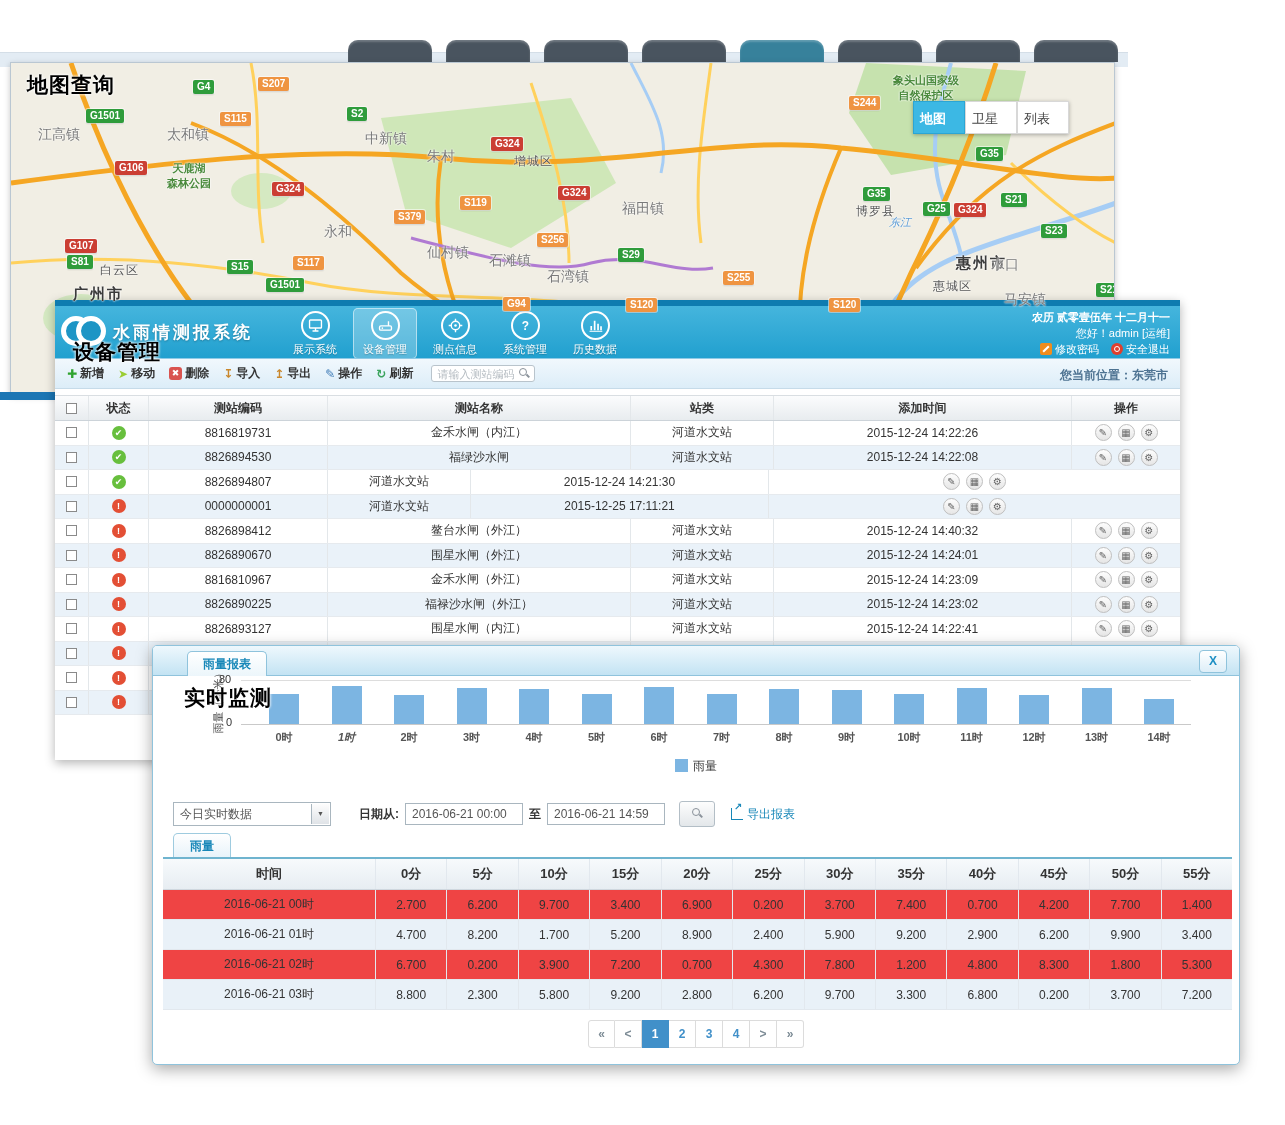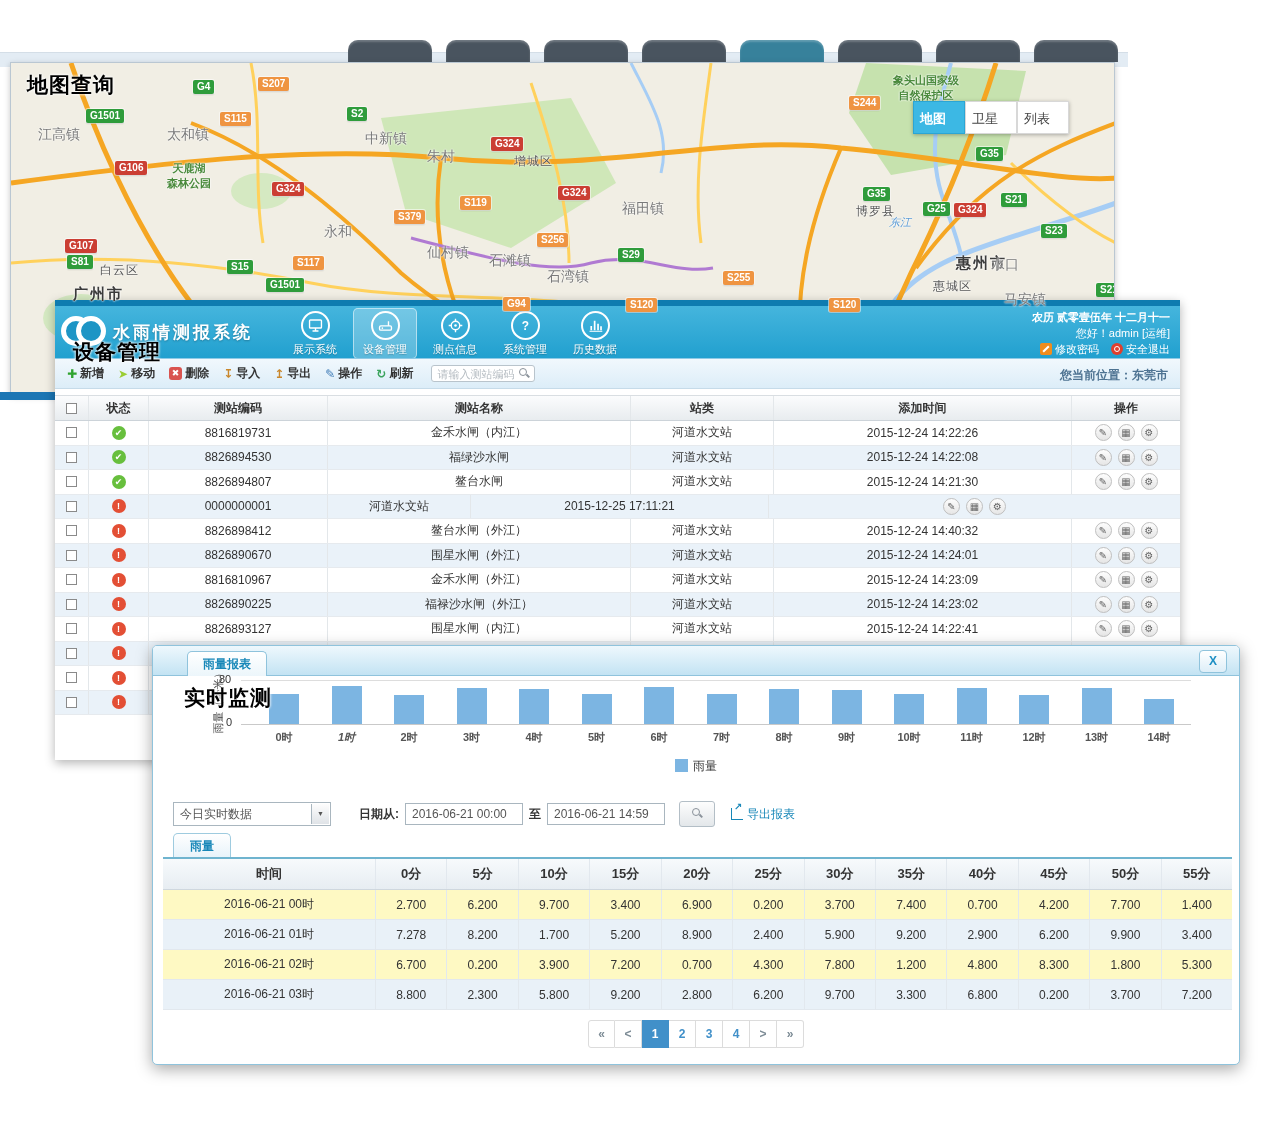--- a/index.html
+++ b/index.html
@@ -91,21 +91,21 @@
   .flabel{font-weight:bold;margin:0 6px 0 28px}
   .flabel2{font-weight:bold;margin:0 6px}
   .dinput{width:118px;height:22px;border:1px solid #a9b6bf;background:#fff;font-size:12px;color:#555;padding-left:6px;font-family:inherit}
   .search-btn{position:relative;width:36px;height:26px;margin-left:14px;background:linear-gradient(#fdfdfd,#e3e7ea);border:1px solid #b3bec6;border-radius:3px;cursor:pointer}
   .search-btn .mag{right:11px;top:6px}
   .export{display:flex;align-items:center;gap:4px;margin-left:16px;color:#1787b8;cursor:pointer}
   .ic-export{display:inline-block;width:12px;height:12px;border:1.5px solid #1787b8;border-top:none;border-right:none;position:relative}
   .ic-export::after{content:'↗';position:absolute;left:2px;top:-7px;font-size:10px;font-weight:bold;color:#1787b8}
   .subtab{position:absolute;left:20px;top:187px;height:24px;padding:0 16px;background:linear-gradient(#ffffff,#e8f3fa);border:1px solid #9ecbdf;border-bottom:none;border-radius:5px 5px 0 0;color:#1787b8;font-weight:bold;font-size:12px;line-height:24px;cursor:pointer}
   .rain-table{position:absolute;left:10px;top:211px;width:1069px;font-size:12px;color:#333;border-top:2px solid #6fb4cf}
-  .rrow{display:flex;height:30px;align-items:center;background:#fef9c3;border-bottom:1px solid #e2e8ee}
+  .rrow{display:flex;height:30px;align-items:center;background:#ef4444;border-bottom:1px solid #e2e8ee}
   .rrow.alt{background:#e9f1f8}
   .rrow.rhead{height:31px;background:linear-gradient(#f7fafc,#e7edf2);font-weight:bold;border-bottom:1px solid #cfd7de;font-size:13px}
   .rcell{text-align:center;border-right:1px solid #e2e8ee;height:100%;display:flex;align-items:center;justify-content:center}
   .rc-time{width:213px}.rc-v{flex:1}.rcell:last-child{border-right:none}
   .pager{position:absolute;left:0;top:374px;width:100%;display:flex;justify-content:center}
   .pbtn{min-width:27px;height:28px;line-height:26px;text-align:center;font-size:12px;font-weight:bold;color:#4190c9;background:#fff;border:1px solid #dcdcdc;border-left:none;cursor:pointer;padding:0 4px}
   .pbtn:first-child{border-left:1px solid #dcdcdc;border-radius:3px 0 0 3px}
   .pbtn:last-child{border-radius:0 3px 3px 0}
   .pbtn.arrow{color:#7c8b95}
   .pbtn.active{background:#4190c9;color:#fff;border-color:#4190c9}
@@ -383,21 +383,20 @@
           </div>
         </div>
         <div class="drow">
           <div class="dcell c0">
             <span class="cbx"></span>
           </div>
           <div class="dcell c1">
             <span class="st ok">✔</span>
           </div>
           <div class="dcell c2">8826894807</div>
-          <div class="dcell c3">鳌台水闸</div>
           <div class="dcell c4">河道水文站</div>
           <div class="dcell c5">2015-12-24 14:21:30</div>
           <div class="dcell c6">
             <span class="ops">
               <span class="opbtn">✎</span>
               <span class="opbtn">▦</span>
               <span class="opbtn">⚙</span>
             </span>
           </div>
         </div>
@@ -649,21 +648,21 @@
           <div class="rcell rc-v">0.200</div>
           <div class="rcell rc-v">3.700</div>
           <div class="rcell rc-v">7.400</div>
           <div class="rcell rc-v">0.700</div>
           <div class="rcell rc-v">4.200</div>
           <div class="rcell rc-v">7.700</div>
           <div class="rcell rc-v">1.400</div>
         </div>
         <div class="rrow alt">
           <div class="rcell rc-time">2016-06-21 01时</div>
-          <div class="rcell rc-v">7.278</div>
+          <div class="rcell rc-v">4.700</div>
           <div class="rcell rc-v">8.200</div>
           <div class="rcell rc-v">1.700</div>
           <div class="rcell rc-v">5.200</div>
           <div class="rcell rc-v">8.900</div>
           <div class="rcell rc-v">2.400</div>
           <div class="rcell rc-v">5.900</div>
           <div class="rcell rc-v">9.200</div>
           <div class="rcell rc-v">2.900</div>
           <div class="rcell rc-v">6.200</div>
           <div class="rcell rc-v">9.900</div>

